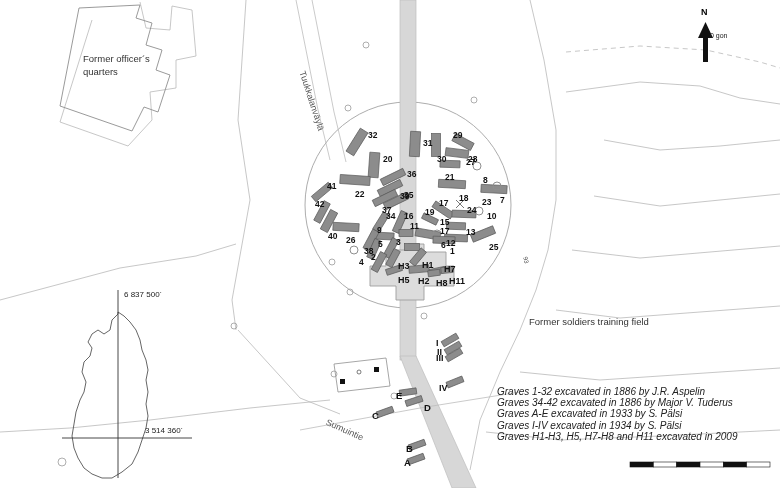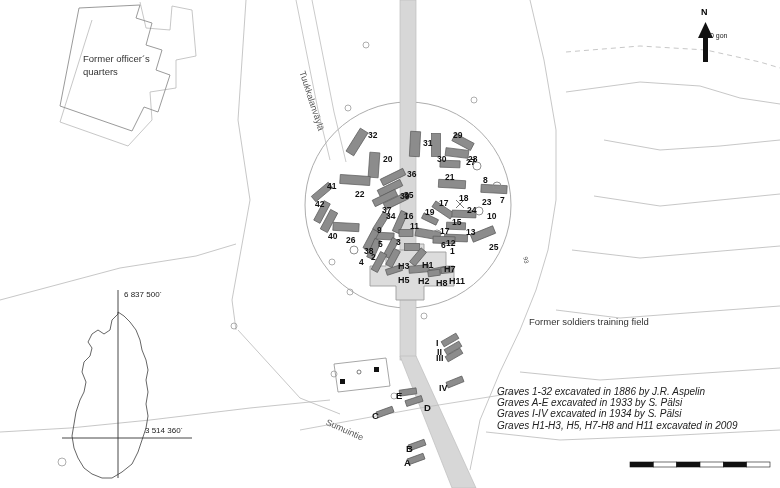--- a/index.html
+++ b/index.html
@@ -194,20 +194,21 @@
   <div class="lbl tiny" style="left:528px;top:256px;transform:rotate(75deg);transform-origin:left top;">93</div>
 
   <div class="lbl coordlbl" style="left:124px;top:291px;">6 837 500´</div>
   <div class="lbl coordlbl" style="left:145px;top:427px;">3 514 360´</div>
 
   <div class="lbl northlbl" style="left:701px;top:8px;">N</div>
   <div class="lbl gonlbl" style="left:710px;top:32px;">0 gon</div>
 
   <div class="legendbox" id="legendbox">
       <div class="legline">Graves 1-32 excavated in 1886 by J.R. Aspelin</div>
+      <div class="legline">Graves 34-42 excavated in 1886 by Major V. Tuderus</div>
       <div class="legline">Graves A-E excavated in 1933 by S. Pälsi</div>
       <div class="legline">Graves I-IV excavated in 1934 by S. Pälsi</div>
       <div class="legline">Graves H1-H3, H5, H7-H8 and H11 excavated in 2009</div>
     </div>
 
   <div id="grave-labels">
       <div class="lbl gnum" style="left: 368px; top: 131px;">32</div>
       <div class="lbl gnum" style="left: 423px; top: 139px;">31</div>
       <div class="lbl gnum" style="left: 453px; top: 131px;">29</div>
       <div class="lbl gnum" style="left: 468px; top: 146px; margin-top: 9px;">28</div>
@@ -224,21 +225,21 @@
       <div class="lbl gnum" style="left: 482px; top: 198px;">23</div>
       <div class="lbl gnum" style="left: 500px; top: 196px;">7</div>
       <div class="lbl gnum" style="left: 439px; top: 199px;">17</div>
       <div class="lbl gnum" style="left: 459px; top: 194px;">18</div>
       <div class="lbl gnum" style="left: 467px; top: 206px;">24</div>
       <div class="lbl gnum" style="left: 382px; top: 206px;">37</div>
       <div class="lbl gnum" style="left: 386px; top: 212px;">34</div>
       <div class="lbl gnum" style="left: 404px; top: 212px;">16</div>
       <div class="lbl gnum" style="left: 315px; top: 200px;">42</div>
       <div class="lbl gnum" style="left: 425px; top: 208px;">19</div>
-      <div class="lbl gnum" style="left: 452px; top: 218px;">15</div>
+      <div class="lbl gnum" style="left: 440px; top: 218px;">15</div>
       <div class="lbl gnum" style="left: 487px; top: 212px;">10</div>
       <div class="lbl gnum" style="left: 440px; top: 227px;">17</div>
       <div class="lbl gnum" style="left: 410px; top: 222px;">11</div>
       <div class="lbl gnum" style="left: 466px; top: 228px;">13</div>
       <div class="lbl gnum" style="left: 377px; top: 226px;">9</div>
       <div class="lbl gnum" style="left: 364px; top: 247px;">38</div>
       <div class="lbl gnum" style="left: 346px; top: 236px;">26</div>
       <div class="lbl gnum" style="left: 328px; top: 232px;">40</div>
       <div class="lbl gnum" style="left: 418px; top: 239px; margin-left: 28px;">12</div>
       <div class="lbl gnum" style="left: 441px; top: 241px;">6</div>

